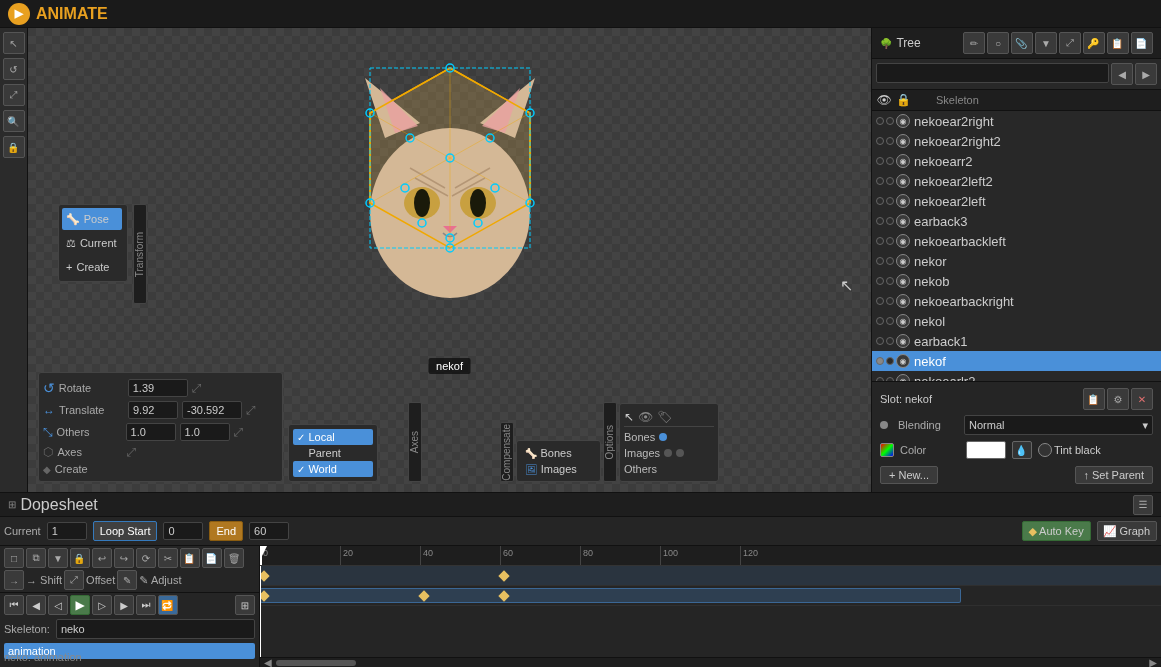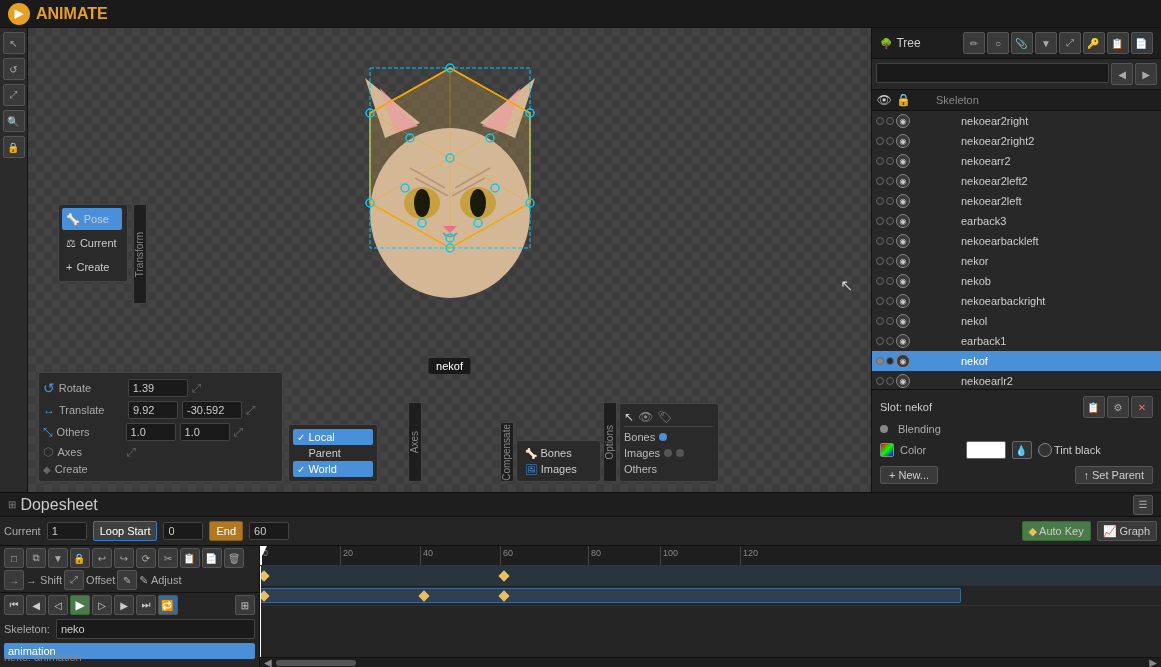--- a/index.html
+++ b/index.html
@@ -59,21 +59,21 @@
     .tree-col-lock { width: 16px; height: 16px; display: flex; align-items: center; justify-content: center; }
     .tree-col-label { flex: 1; font-size: 11px; color: #888; padding-left: 20px; }
     .tree-list { flex: 1; overflow-y: auto; }
     .tree-list::-webkit-scrollbar { width: 6px; }
     .tree-list::-webkit-scrollbar-thumb { background: #444; border-radius: 3px; }
     .tree-item { display: flex; align-items: center; padding: 2px 4px; cursor: pointer; min-height: 20px; }
     .tree-item.selected { background: #4a90d9; }
     .tree-item .dot { width: 8px; height: 8px; border-radius: 50%; border: 1px solid #666; background: #2b2b2b; margin-right: 2px; flex-shrink: 0; }
     .tree-item .dot.active { background: #888; }
     .tree-item-icon { width: 14px; height: 14px; border-radius: 50%; border: 1px solid #888; margin-right: 4px; display: flex; align-items: center; justify-content: center; font-size: 8px; background: #3a3a3a; flex-shrink: 0; }
-    .tree-item-name { font-size: 11px; color: #ccc; margin-left: 47px; }
+    .tree-item-name { font-size: 13px; color: #ccc; }
     .tree-item.selected .tree-item-name { color: #fff; }
 
     
     .slot-panel { border-top: 1px solid #111; background: #252525; padding: 4px; }
     .slot-header { display: flex; align-items: center; justify-content: space-between; padding: 2px 4px; }
     .slot-title { font-size: 11px; color: #ccc; }
     .slot-row { display: flex; align-items: center; gap: 6px; padding: 3px 4px; }
     .slot-row-label { font-size: 11px; color: #aaa; width: 60px; }
     .slot-dropdown { background: #1a1a1a; border: 1px solid #444; color: #ccc; font-size: 11px; padding: 1px 4px; border-radius: 2px; height: 20px; flex: 1; cursor: pointer; display: flex; align-items: center; justify-content: space-between; }
     .color-swatch { width: 40px; height: 18px; background: #fff; border: 1px solid #666; border-radius: 2px; cursor: pointer; }
@@ -447,20 +447,24 @@
           <div style="display:flex; gap:2px;">
             <div class="tree-toolbar-btn">📋</div>
             <div class="tree-toolbar-btn">⚙</div>
             <div class="tree-toolbar-btn" style="color:#e07070;">✕</div>
           </div>
         </div>
 
         <div class="slot-row">
           <div class="blend-dot"></div>
           <span class="slot-row-label">Blending</span>
+          <div class="slot-dropdown">
+            <span>Normal</span>
+            <span>▾</span>
+          </div>
         </div>
 
         <div class="slot-row">
           <div style="width:14px; height:14px; border:1px solid #888; border-radius:2px; background:linear-gradient(135deg,#f00,#0f0,#00f);"></div>
           <span class="slot-row-label">Color</span>
           <div class="color-row">
             <div class="color-swatch"></div>
             <div style="width:20px; height:18px; background:#333; border:1px solid #666; border-radius:2px; display:flex; align-items:center; justify-content:center;">
               <span style="font-size:10px;">💧</span>
             </div>
@@ -572,21 +576,21 @@
         <div class="neko-label">neko: animation</div>
       </div>
 
       <div class="timeline-right">
 
         <div class="timeline-ruler">
           <div class="ruler-mark" style="left:0px;">0</div>
           <div class="ruler-mark" style="left:80px;">20</div>
           <div class="ruler-mark" style="left:160px;">40</div>
           <div class="ruler-mark" style="left:240px;">60</div>
-          <div class="ruler-mark" style="left:328px;">80</div>
+          <div class="ruler-mark" style="left:320px;">80</div>
           <div class="ruler-mark" style="left:400px;">100</div>
           <div class="ruler-mark" style="left:480px;">120</div>
 
           <div style="position:absolute; left:0px; top:0; width:2px; height:100%; background:#fff; z-index:5;">
             <div style="position:absolute; top:0; left:-5px; width:12px; height:12px; background:#fff; clip-path:polygon(50% 100%, 0 0, 100% 0);"></div>
           </div>
         </div>
 
         <div class="timeline-tracks" style="position:relative;">
 

